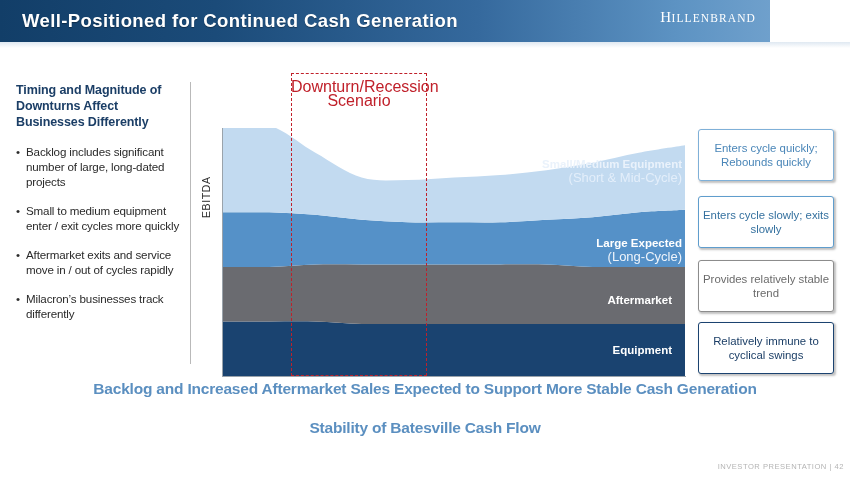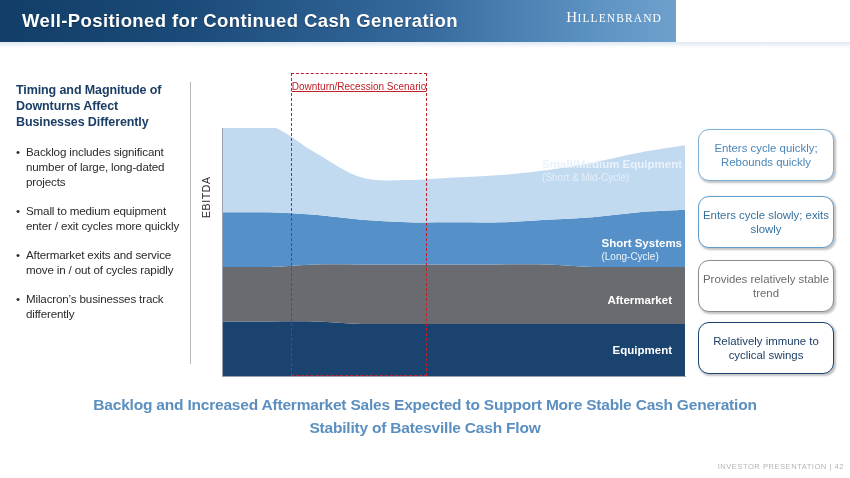--- a/index.html
+++ b/index.html
@@ -10,21 +10,21 @@
     overflow: hidden;
   }
   #slide {
     position: relative;
     width: 850px; height: 478px;
     background: #ffffff;
   }
 
   
   #header {
-    position: absolute; left: 0; top: 0; width: 676px; height: 42px;
+    position: absolute; left: 0; top: 0; width: 770px; height: 42px;
     background: linear-gradient(to right, #123e68 0%, #1b4b79 28%, #35699d 62%, #5d93c3 88%, #6fa0cc 100%);
   }
   #header-topline {
     position: absolute; left: 0; top: 0; width: 850px; height: 4px;
     background: linear-gradient(to right, #2a5party 0%, #3a6d9e 0%, #4d7faf 55%, #78a6d2 100%);
     opacity: .85;
   }
   #header-title {
     position: absolute; left: 22px; top: 10px;
     color: #ffffff; font-size: 18.5px; font-weight: bold;
@@ -78,67 +78,67 @@
   #plot-axis-left {
     position: absolute; left: 222px; top: 128px; width: 1px; height: 249px;
     background: #9aa3ab;
   }
   #plot-axis-bottom {
     position: absolute; left: 222px; top: 376px; width: 464px; height: 1px;
     background: #9aa3ab;
   }
 
   .band-label {
-    position: absolute; white-space: nowrap;
+    position: absolute; text-align: right; white-space: nowrap;
     pointer-events: none;
   }
   .band-label .main {
     display: block; font-size: 11.5px; font-weight: bold; color: #ffffff;
     line-height: 13.5px;
   }
   .band-label .sub {
-    display: block; font-size: 10px; color: #eef4fb; line-height: 11px;
+    display: block; font-size: 13px; color: #eef4fb; line-height: 11px;
     font-weight: normal;
   }
   #lbl-sme  { right: 168px; top: 158px; }
   #lbl-sme .main { color: #eaf2fb; }
   #lbl-sme .sub  { color: #e3eefa; }
   #lbl-large { right: 168px; top: 237px; }
   #lbl-after { right: 178px; top: 294px; }
   #lbl-bates { right: 178px; top: 344px; }
 
   
   #downturn-box {
     position: absolute; left: 291px; top: 73px;
     width: 136px; height: 303px;
     border: 1.6px dashed #c0202a;
     box-sizing: border-box;
   }
   #downturn-label {
     position: absolute; left: 291px; top: 80px; width: 136px;
-    text-align: center; color: #c0202a; font-size: 10px; line-height: 14px; text-decoration: underline;
+    text-align: center; color: #c0202a; font-size: 16px; line-height: 14px;
   }
 
   
   .callout {
     position: absolute; left: 698px; width: 136px;
-    border-radius: 11px; box-sizing: border-box;
+    border-radius: 3px; box-sizing: border-box;
     display: flex; align-items: center; justify-content: center;
     text-align: center; font-size: 11.4px; line-height: 14.5px;
     box-shadow: 1.5px 1.5px 2px rgba(120,120,120,.45);
     background: #ffffff;
   }
   #co-1 { top: 129px; height: 52px; border: 1.4px solid #7fb0d8; color: #4a86b8; }
   #co-2 { top: 196px; height: 52px; border: 1.4px solid #5f9dcd; color: #35719f; }
   #co-3 { top: 260px; height: 52px; border: 1.4px solid #8c8c8c; color: #6b6b6b; }
   #co-4 { top: 322px; height: 52px; border: 1.6px solid #1b4370; color: #1b3e66; }
 
   
   #footline1 {
-    position: absolute; left: 0; top: 396px; width: 850px;
+    position: absolute; left: 0; top: 380px; width: 850px;
     text-align: center; color: #5b8fc0; font-size: 15.5px; font-weight: bold;
     letter-spacing: -.2px;
   }
   #footline2 {
     position: absolute; left: 0; top: 419px; width: 850px;
     text-align: center; color: #5b8fc0; font-size: 15.5px; font-weight: bold;
     letter-spacing: -.2px;
   }
   #footer-note {
     position: absolute; right: 6px; top: 462px;
@@ -192,21 +192,21 @@
       </svg>
   </div>
   <div id="plot-axis-left"></div>
   <div id="plot-axis-bottom"></div>
 
   <div class="band-label" id="lbl-sme">
     <span class="main">Small/Medium Equipment</span>
     <span class="sub">(Short &amp; Mid-Cycle)</span>
   </div>
   <div class="band-label" id="lbl-large">
-    <span class="main">Short Systems</span>
+    <span class="main">Large Expected</span>
     <span class="sub">(Long-Cycle)</span>
   </div>
   <div class="band-label" id="lbl-after">
     <span class="main">Aftermarket</span>
   </div>
   <div class="band-label" id="lbl-bates">
     <span class="main">Equipment</span>
   </div>
 
   <div id="downturn-box"></div>

